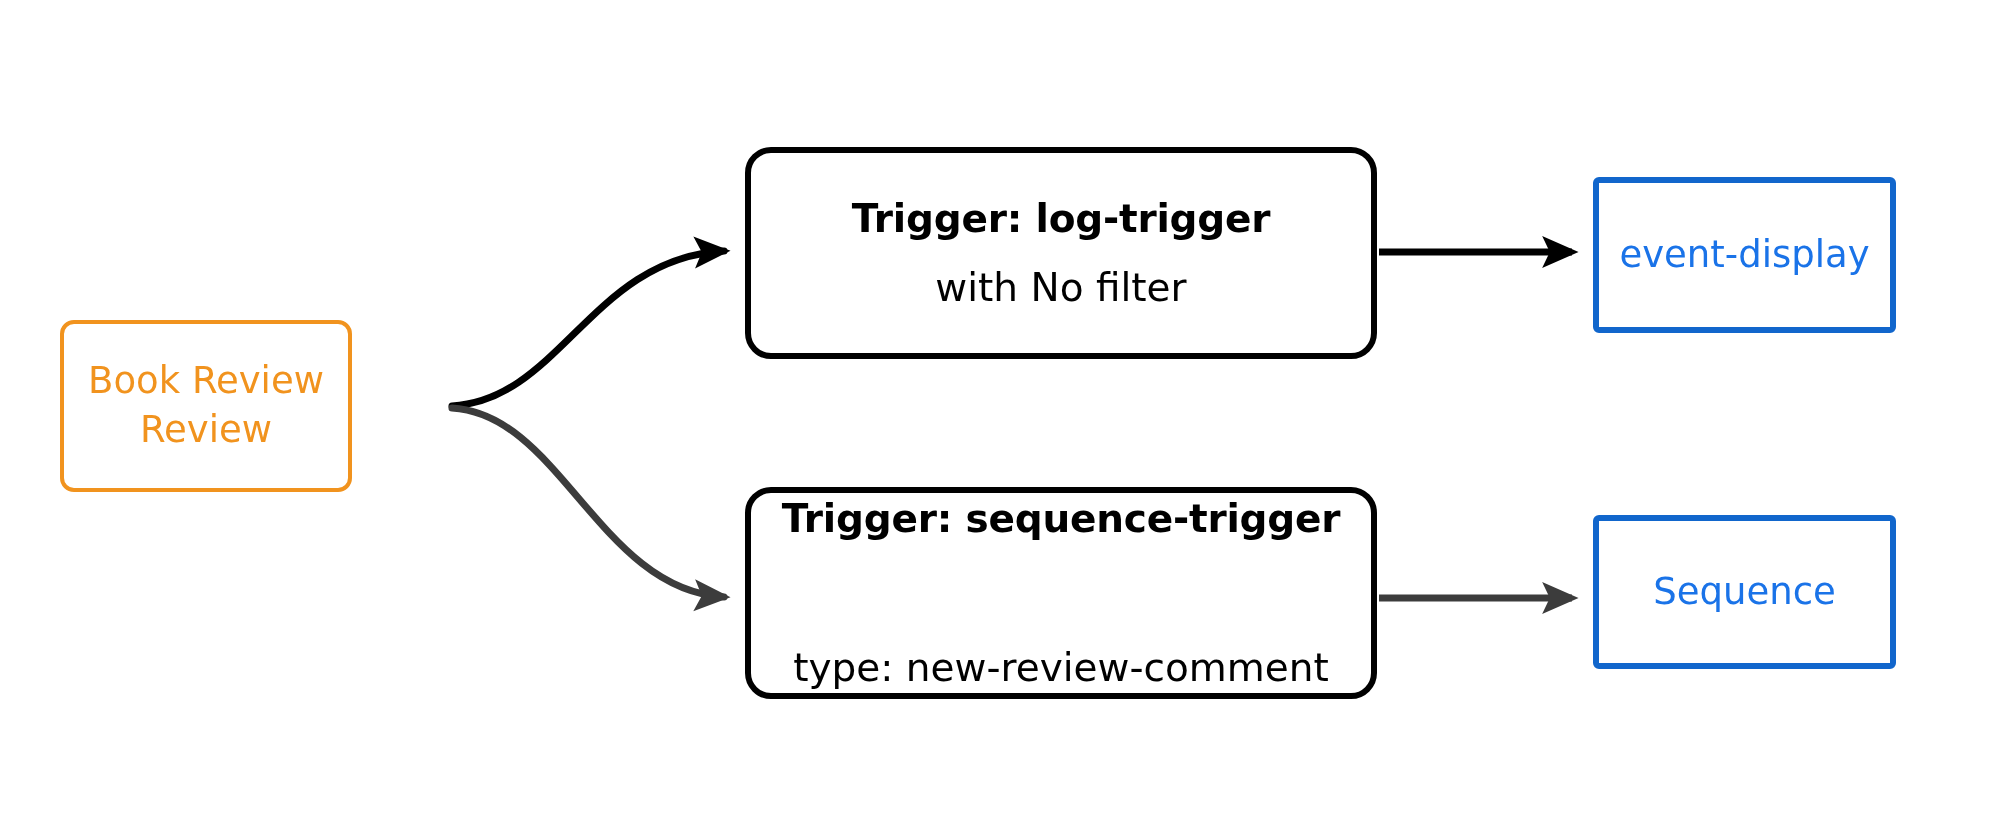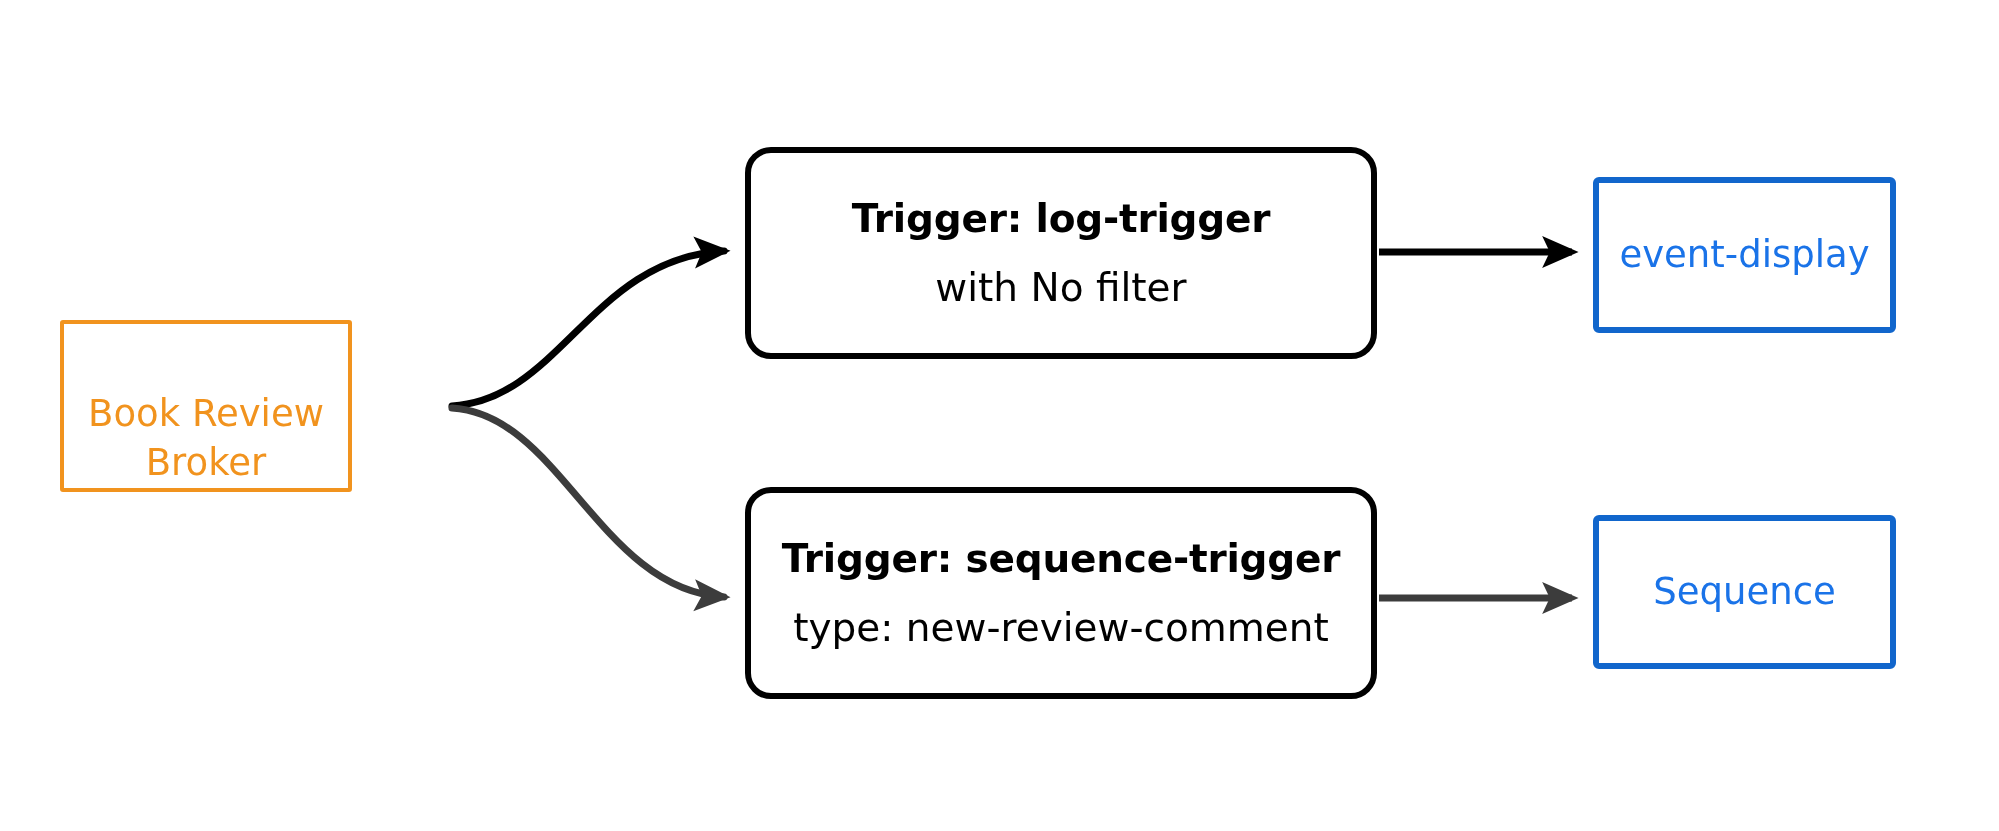--- a/index.html
+++ b/index.html
@@ -37,38 +37,37 @@
     line-height: 1.32;
   }
 
   
   #node-broker {
     left: 60px;
     top: 320px;
     width: 292px;
     height: 172px;
     border: 4px solid #f1931e;
-    border-radius: 3px;
+    border-radius: 14px;
     color: #f1931e;
     font-size: 37px;
-    justify-content: flex-end;
   }
   #node-broker .line { display: block; }
 
   
   .trigger-node {
     left: 745px;
     width: 632px;
     height: 212px;
     border: 6px solid #000000;
     border-radius: 26px;
     color: #000000;
   }
   #node-trigger-log { top: 147px; }
-  #node-trigger-sequence { top: 487px; }
+  #node-trigger-sequence { top: 487px; justify-content: space-between; }
   .trigger-title {
     font-weight: bold;
     font-size: 39px;
     letter-spacing: -0.2px;
   }
   .trigger-subtitle {
     font-weight: normal;
     font-size: 39px;
     margin-top: 17px;
   }
@@ -104,21 +103,21 @@
 
     <path d="M 452 408 C 560 414, 600 590, 724 597" fill="none" stroke="#3c3c3c" stroke-width="7" stroke-linecap="round" marker-end="url(#arrow-gray)"></path>
 
     <path d="M 1379 252 L 1572 252" fill="none" stroke="#000000" stroke-width="7" stroke-linecap="butt" marker-end="url(#arrow-black)"></path>
 
     <path d="M 1379 598 L 1572 598" fill="none" stroke="#3c3c3c" stroke-width="7" stroke-linecap="butt" marker-end="url(#arrow-gray)"></path>
   </svg>
 
   <div class="node" id="node-broker">
     <span class="line">Book Review</span>
-    <span class="line">Broker</span>
+    <span class="line">Review</span>
   </div>
 
   <div class="node trigger-node" id="node-trigger-log">
     <span class="trigger-title">Trigger: log-trigger</span>
     <span class="trigger-subtitle">with No filter</span>
   </div>
 
   <div class="node trigger-node" id="node-trigger-sequence">
     <span class="trigger-title">Trigger: sequence-trigger</span>
     <span class="trigger-subtitle">type: new-review-comment</span>

